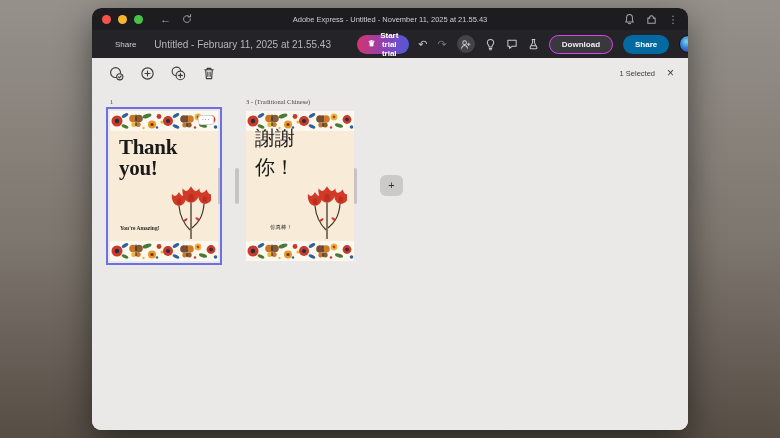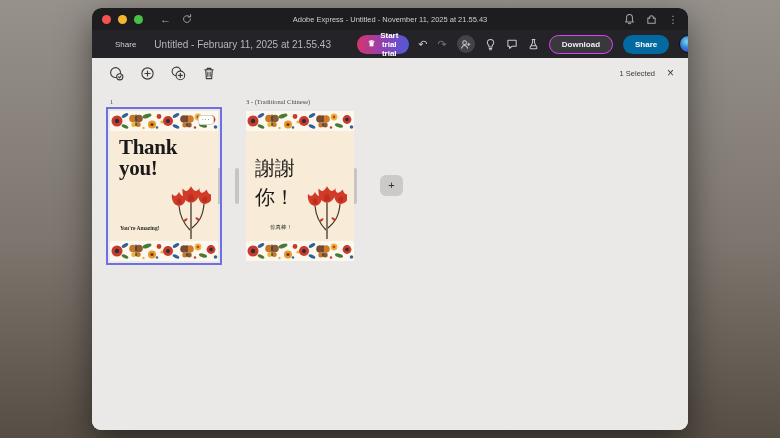--- a/index.html
+++ b/index.html
@@ -93,21 +93,21 @@
   }
   .card.selected { outline:2px solid #6d6fe3; outline-offset:2px; }
   .strip { position:absolute; left:0; width:108px; height:20px; display:block; }
   .strip.top { top:0; } .strip.bottom { bottom:0; }
   .card-title {
     position:absolute; left:9px; right:4px; color:#1b1a18; font-weight:bold;
     white-space:pre-line; letter-spacing:-0.3px;
   }
   .card-1 .card-title { top:26px; font-size:21px; line-height:1.02; }
   .card-2 .card-title { top:27px; left:6px; font-size:19.5px; }
-  .card-3 .card-title { top:13px; font-size:20px; line-height:1.45; font-weight:normal;margin-top:30px; }
+  .card-3 .card-title { top:13px; font-size:20px; line-height:1.45; font-weight:normal; }
   .card-4 .card-title { top:16px; font-size:20px; font-weight:normal; }
   .card-sub { position:absolute; bottom:30px; left:10px; font-size:5.5px; font-weight:bold; color:#2a2a28; }
   .card-3 .card-sub, .card-4 .card-sub { left:24px; font-weight:normal; }
   .tulips { position:absolute; right:7px; bottom:22px; width:40px; height:66px; }
   .more-btn {
     position:absolute; top:4px; right:4px; width:16px; height:10px;
     background:#fff; border:1px solid #d7d2c8; border-radius:3px;
     font-size:7px; line-height:8px; text-align:center; color:#333;
     cursor:pointer; letter-spacing:0.5px;
   }

